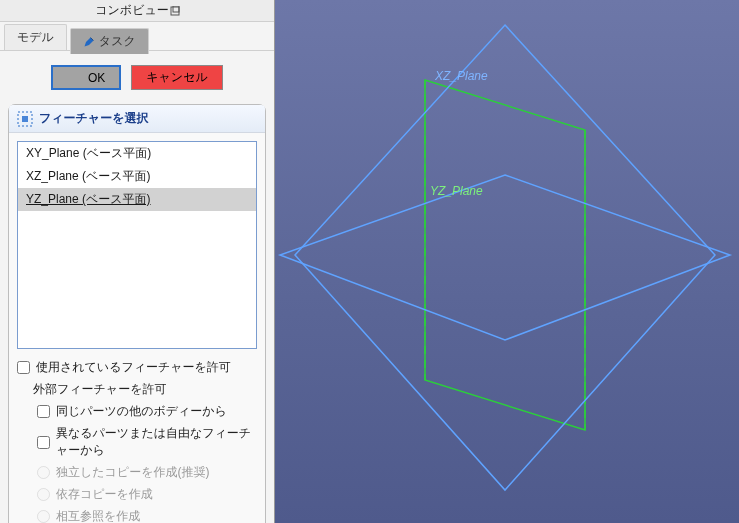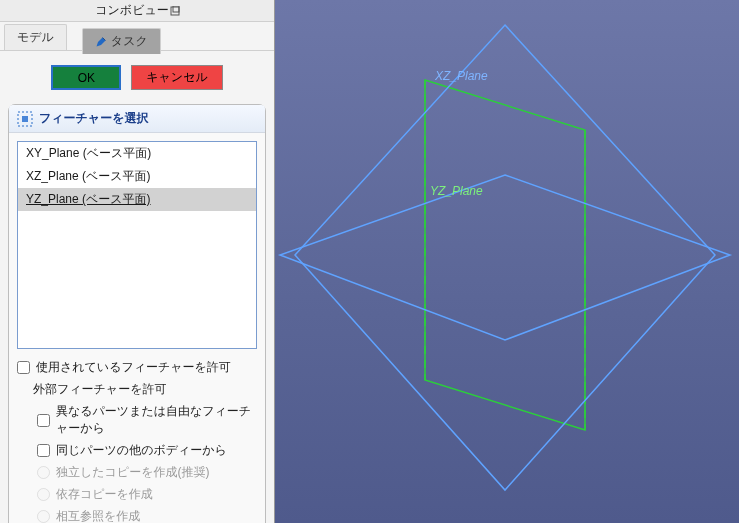--- a/index.html
+++ b/index.html
@@ -2,27 +2,27 @@
 <html><head>
 <meta charset="utf-8">
 <style>
 * { box-sizing: border-box; margin: 0; padding: 0; font-family: "MS UI Gothic", "Meiryo", sans-serif; font-size: 12px; }
 body { width: 739px; height: 523px; display: flex; overflow: hidden; background: #f0f0f0; }
 .panel { width: 275px; height: 100%; border-right: 1px solid #999; background: #f4f4f4; display: flex; flex-direction: column; }
 .panel-title { display: flex; align-items: center; justify-content: center; padding: 2px 4px 2px 6px; background: #ececec; border-bottom: 1px solid #cfcfcf; }
 .panel-title span { color: #222; }
 .dock-icon { width: 12px; height: 12px; display: inline-flex; align-items: center; justify-content: center; }
 .dock-icon svg { width: 10px; height: 10px; }
-.tabs { display: flex; align-items: flex-end; padding: 2px 4px 0 4px; background: #f4f4f4; border-bottom: 1px solid #cfcfcf; gap: 16px; }
+.tabs { display: flex; align-items: flex-end; padding: 2px 4px 0 4px; background: #f4f4f4; border-bottom: 1px solid #cfcfcf; gap: 4px; }
 .tab { padding: 4px 12px 4px 12px; border: 1px solid #cfcfcf; border-bottom: none; background: #ececec; color: #333; border-top-left-radius: 2px; border-top-right-radius: 2px; margin-right: -1px; display: flex; align-items: center; gap: 4px; cursor: pointer; }
 .tab.active { background: #a3a3a3; position: relative; top: 4px; }
 .tab-icon { width: 12px; height: 12px; }
 .button-row { display: flex; justify-content: center; gap: 10px; padding: 14px 0 10px 0; background: #f4f4f4; }
 .btn { min-width: 70px; padding: 3px 14px; border: 1px solid #8a8a8a; background: #ef4444; cursor: pointer; }
-.btn.primary { border: 2px solid #2a6fc9; background: #15803d; }
+.btn.primary { border: 2px solid #2a6fc9; background: #a3a3a3; text-align: right; }
 .task { margin: 4px 8px 8px 8px; border: 1px solid #bdbdbd; border-radius: 7px; background: #f9f9f9; display: flex; flex-direction: column; flex: 0 0 auto; }
 .task-header { display: flex; align-items: center; gap: 6px; padding: 5px 8px; background: linear-gradient(#f4f8ff,#e4ecf7); border-bottom: 1px solid #d2d8e2; border-top-left-radius: 4px; border-top-right-radius: 4px; color: #1a3e8a; font-weight: bold; }
 .task-header .hicon { width: 16px; height: 16px; }
 .listbox { margin: 8px; height: 208px; border: 1px solid #7a9ccf; background: #fff; overflow: auto; }
 .list-item { padding: 3px 8px; color: #1a1a1a; cursor: pointer; }
 .list-item.selected { background: #d2d2d2; text-decoration: underline; }
 .options { padding: 2px 8px 10px 8px; display: flex; flex-direction: column; gap: 5px; }
 .opt-row { display: flex; align-items: center; gap: 6px; }
 .opt-row.indent1 { padding-left: 16px; }
 .opt-row.indent2 { padding-left: 20px; }
@@ -84,25 +84,25 @@
     <div class="options">
       <div class="opt-row">
         <input type="checkbox" style="">
         <label>使用されているフィーチャーを許可</label>
       </div>
       <div class="opt-row indent1">
         <label>外部フィーチャーを許可</label>
       </div>
       <div class="opt-row indent2">
         <input type="checkbox" style="">
-        <label>異なるパーツまたは自由なフィーチャーから</label>
+        <label>同じパーツの他のボディーから</label>
       </div>
       <div class="opt-row indent2">
         <input type="checkbox" style="">
-        <label>同じパーツの他のボディーから</label>
+        <label>異なるパーツまたは自由なフィーチャーから</label>
       </div>
       <div class="opt-row indent2 disabled">
         <input type="radio" name="copy" disabled="" style="">
         <label>独立したコピーを作成(推奨)</label>
       </div>
       <div class="opt-row indent2 disabled">
         <input type="radio" name="copy" disabled="" style="">
         <label>依存コピーを作成</label>
       </div>
       <div class="opt-row indent2 disabled">

